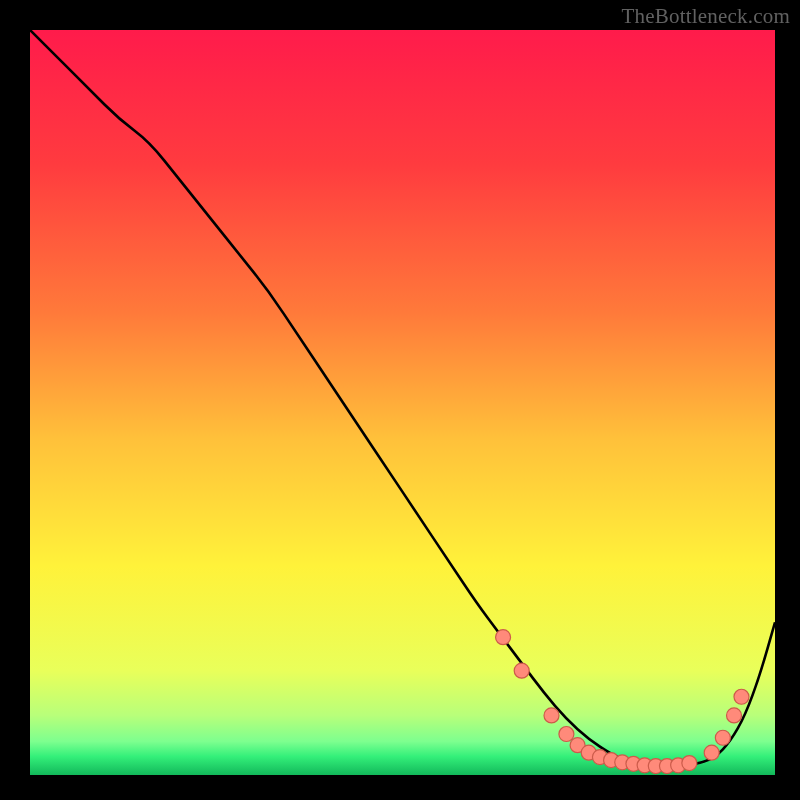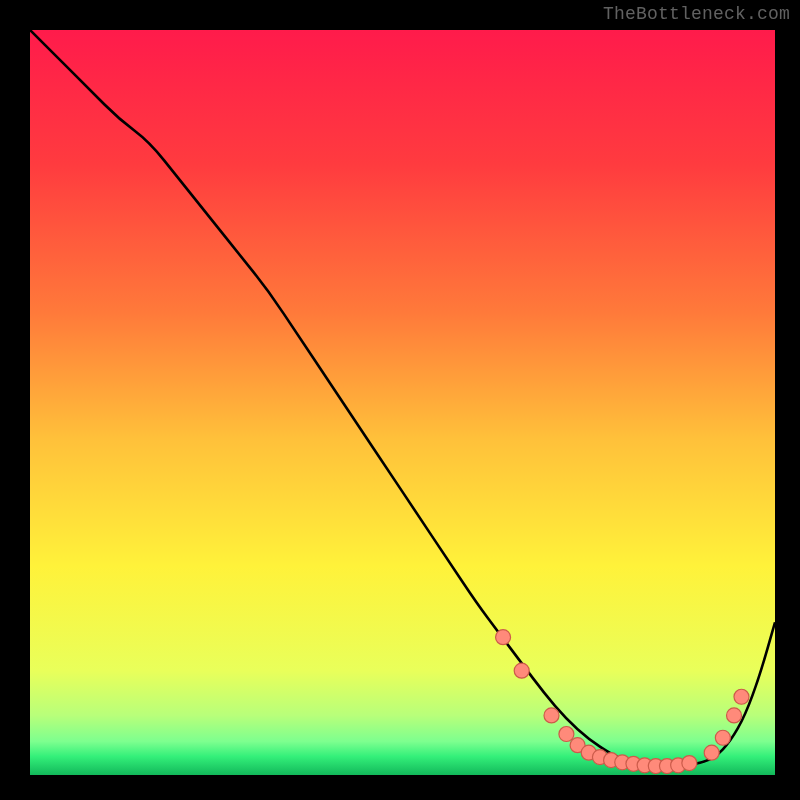--- a/index.html
+++ b/index.html
@@ -6,22 +6,22 @@
   html, body { width: 800px; height: 800px; background: #000; overflow: hidden; }
   .stage {
     position: relative;
     width: 800px;
     height: 800px;
   }
   .watermark {
     position: absolute;
     top: 4px;
     right: 10px;
-    font-family: Liberation Mono, monospace;
-    font-size: 18px;
+    font-family: Liberation Serif, serif;
+    font-size: 21px;
     color: #616161;
     letter-spacing: 0.2px;
     user-select: none;
   }
   .plot {
     position: absolute;
     left: 30px;
     top: 30px;
     width: 745px;
     height: 745px;

